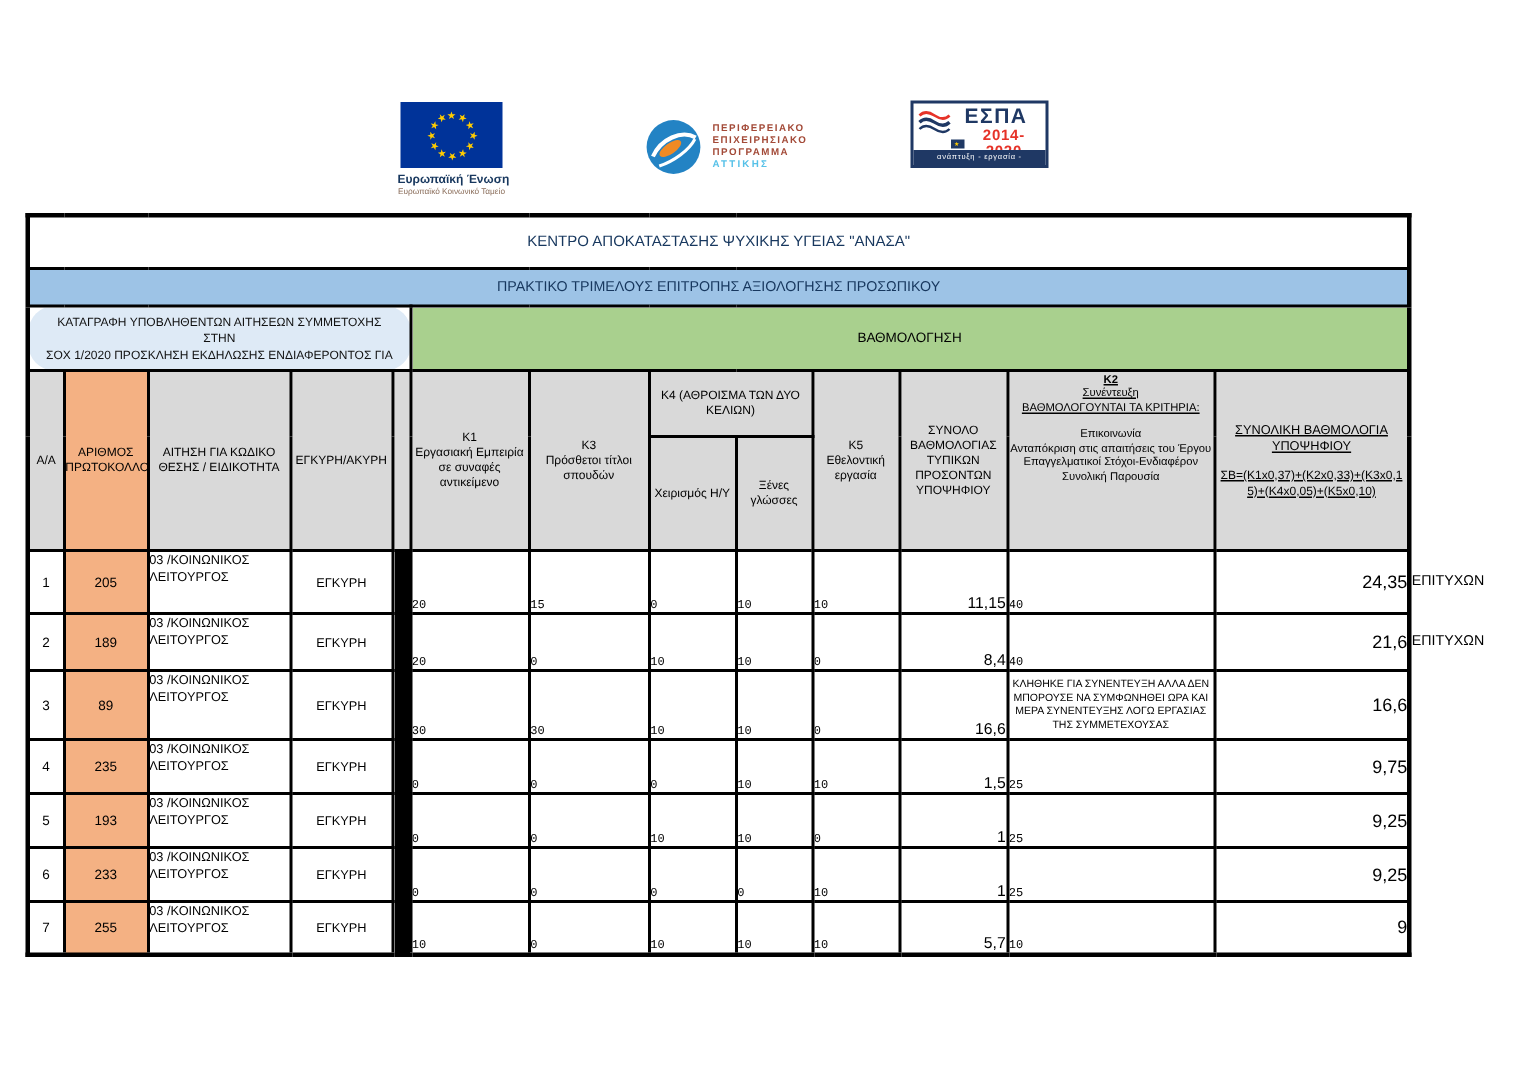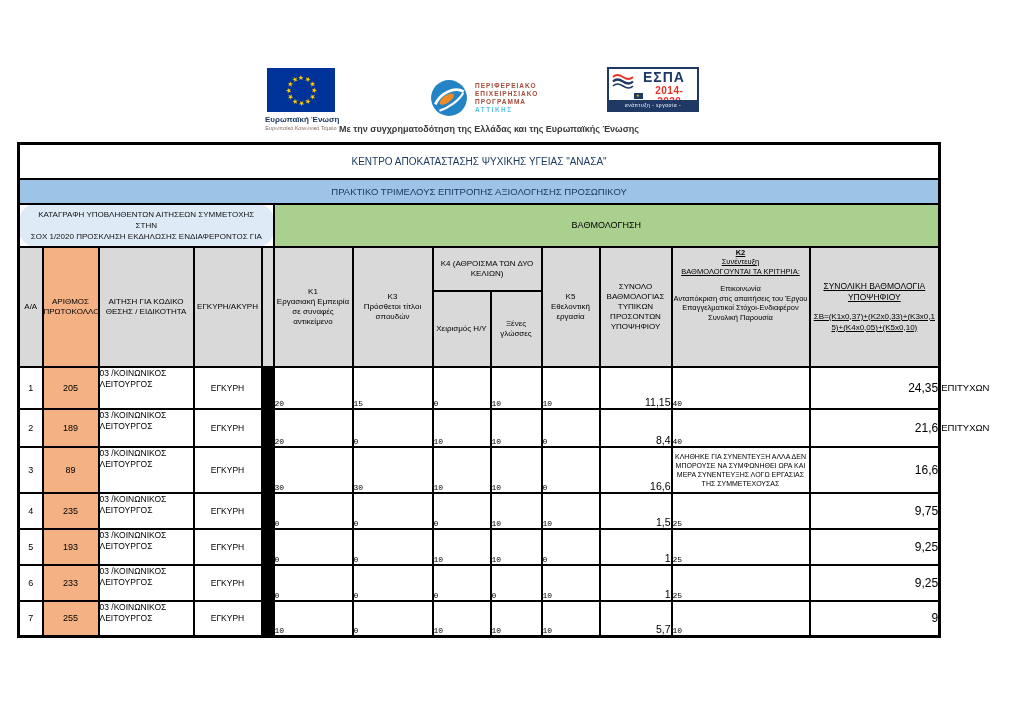--- a/index.html
+++ b/index.html
@@ -146,21 +146,20 @@
         <div class="espa-name">ΕΣΠΑ</div>
         <div class="espa-period-row">
           <span class="espa-miniflag"></span>
           <span class="espa-period">2014-2020</span>
         </div>
       </div>
     </div>
     <div class="espa-bar">ανάπτυξη - εργασία - αλληλεγγύη</div>
   </div>
 
-  <div class="funding-note">Με την συγχρηματοδότηση της Ελλάδας και της Ευρωπαϊκής Ένωσης</div>
 </div>
 
 <table class="doc">
   <colgroup>
     <col style="width:24px">
       <col style="width:56px">
       <col style="width:95px">
       <col style="width:68px">
     <col style="width:12px">
       <col style="width:79px">

